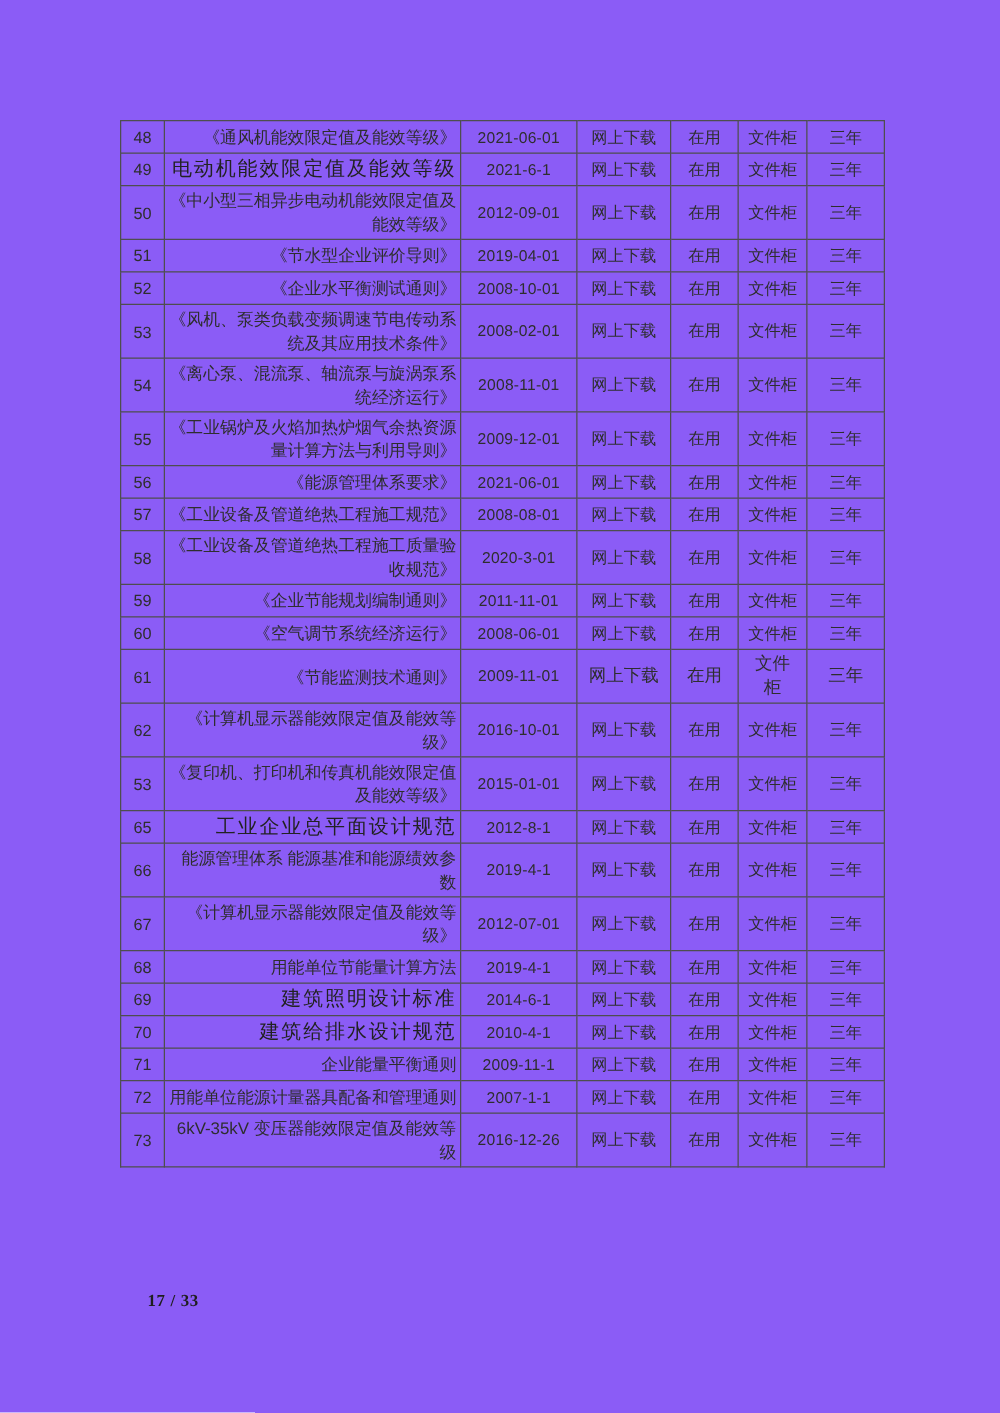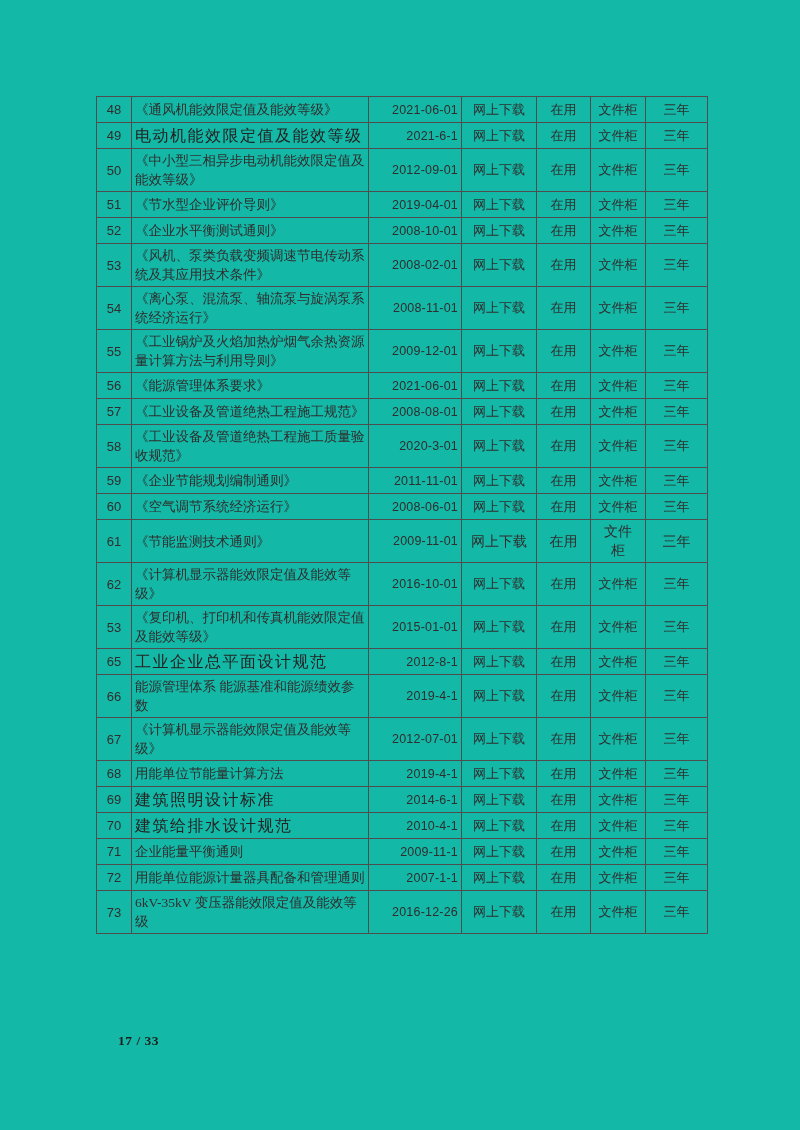--- a/index.html
+++ b/index.html
@@ -7,21 +7,21 @@
     padding: 0;
     width: 800px;
     height: 1130px;
     background: #ffffff;
     font-family: "Liberation Sans", sans-serif;
   }
   .page {
     position: relative;
     width: 800px;
     height: 1130px;
-    background: #14b8a6;
+    background: #8b5cf6;
     overflow: hidden;
   }
   table.records {
     position: absolute;
     left: 96px;
     top: 96px;
     width: 611px;
     border-collapse: collapse;
     table-layout: fixed;
   }
@@ -33,29 +33,29 @@
     overflow: hidden;
   }
   table.records tr { height: 26px; }
 
   td.c-no {
     text-align: center;
     font-size: 13px;
     color: #333333;
   }
   td.c-title {
-    font-family: Liberation Serif, serif;
-    text-align: left;
+    font-family: Liberation Sans, sans-serif;
+    text-align: right;
     font-size: 13.5px;
     line-height: 19px;
     padding: 2px 5px 2px 9px;
     color: #2b2b2b;
   }
   td.c-date {
-    text-align: right;
+    text-align: center;
     font-size: 12.5px;
     letter-spacing: 0.2px;
     color: #303030;
     margin-left: 36px;
   }
   td.c-meta {
     text-align: center;
     font-size: 13px;
     color: #363636;
   }

